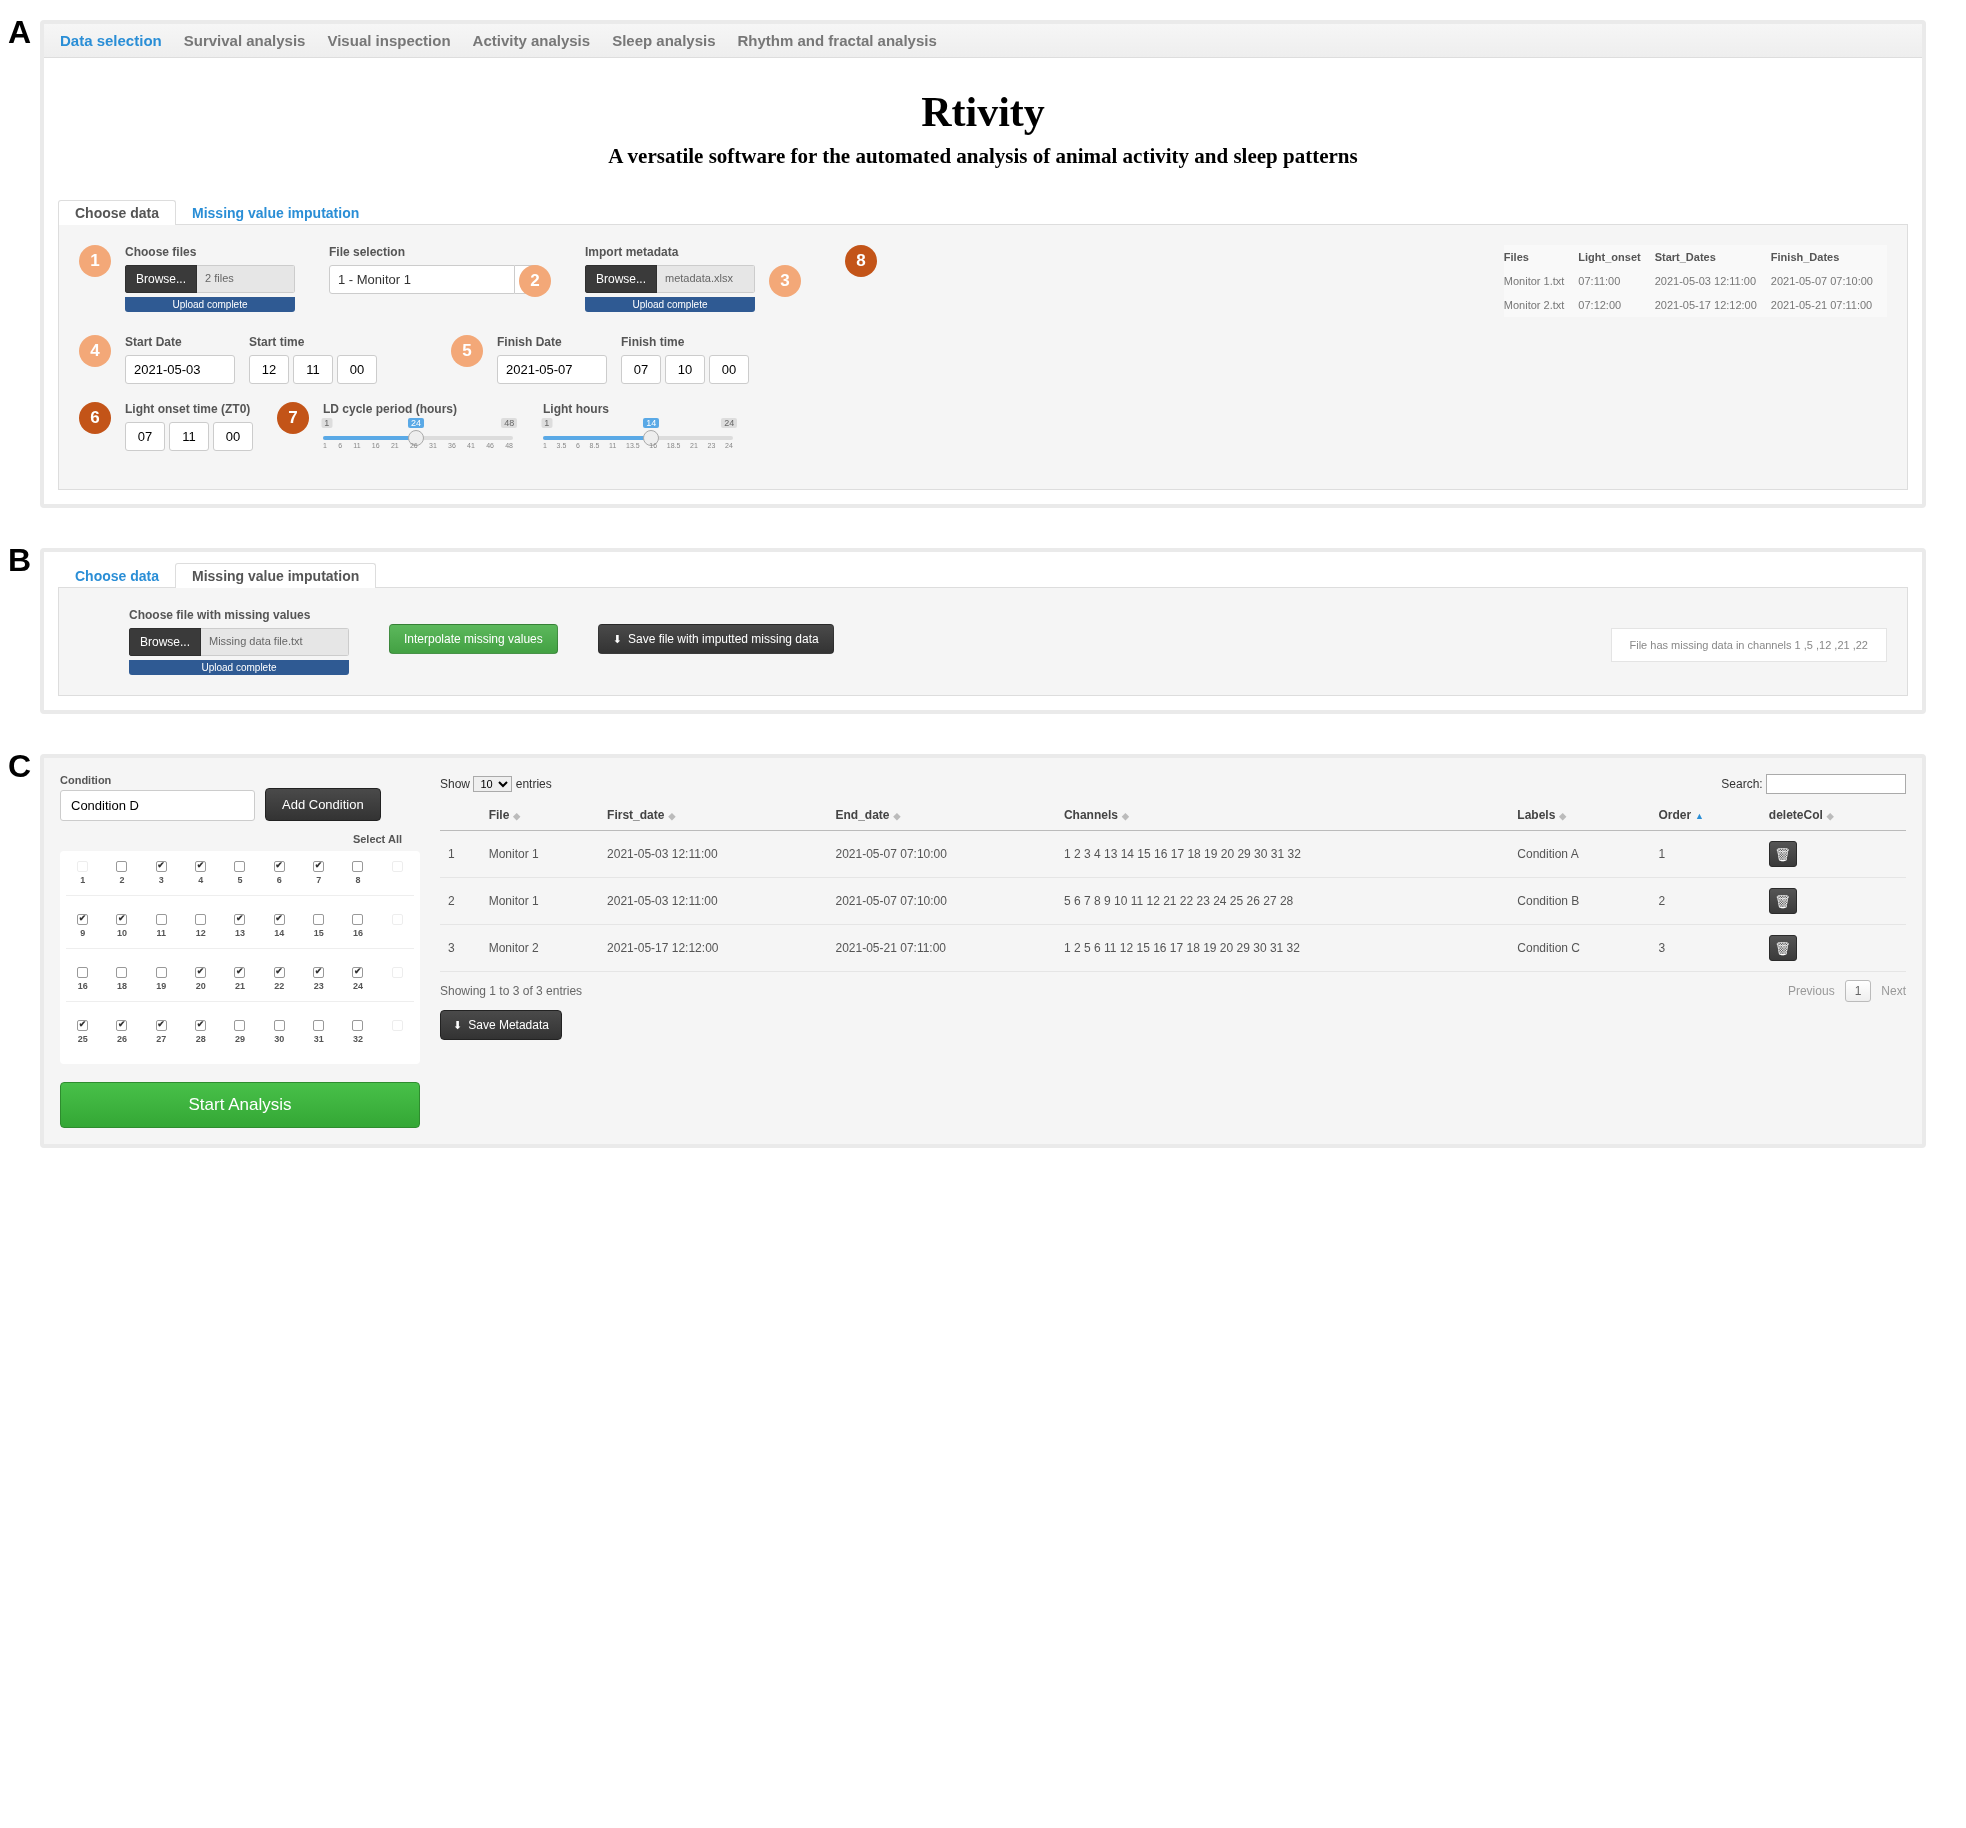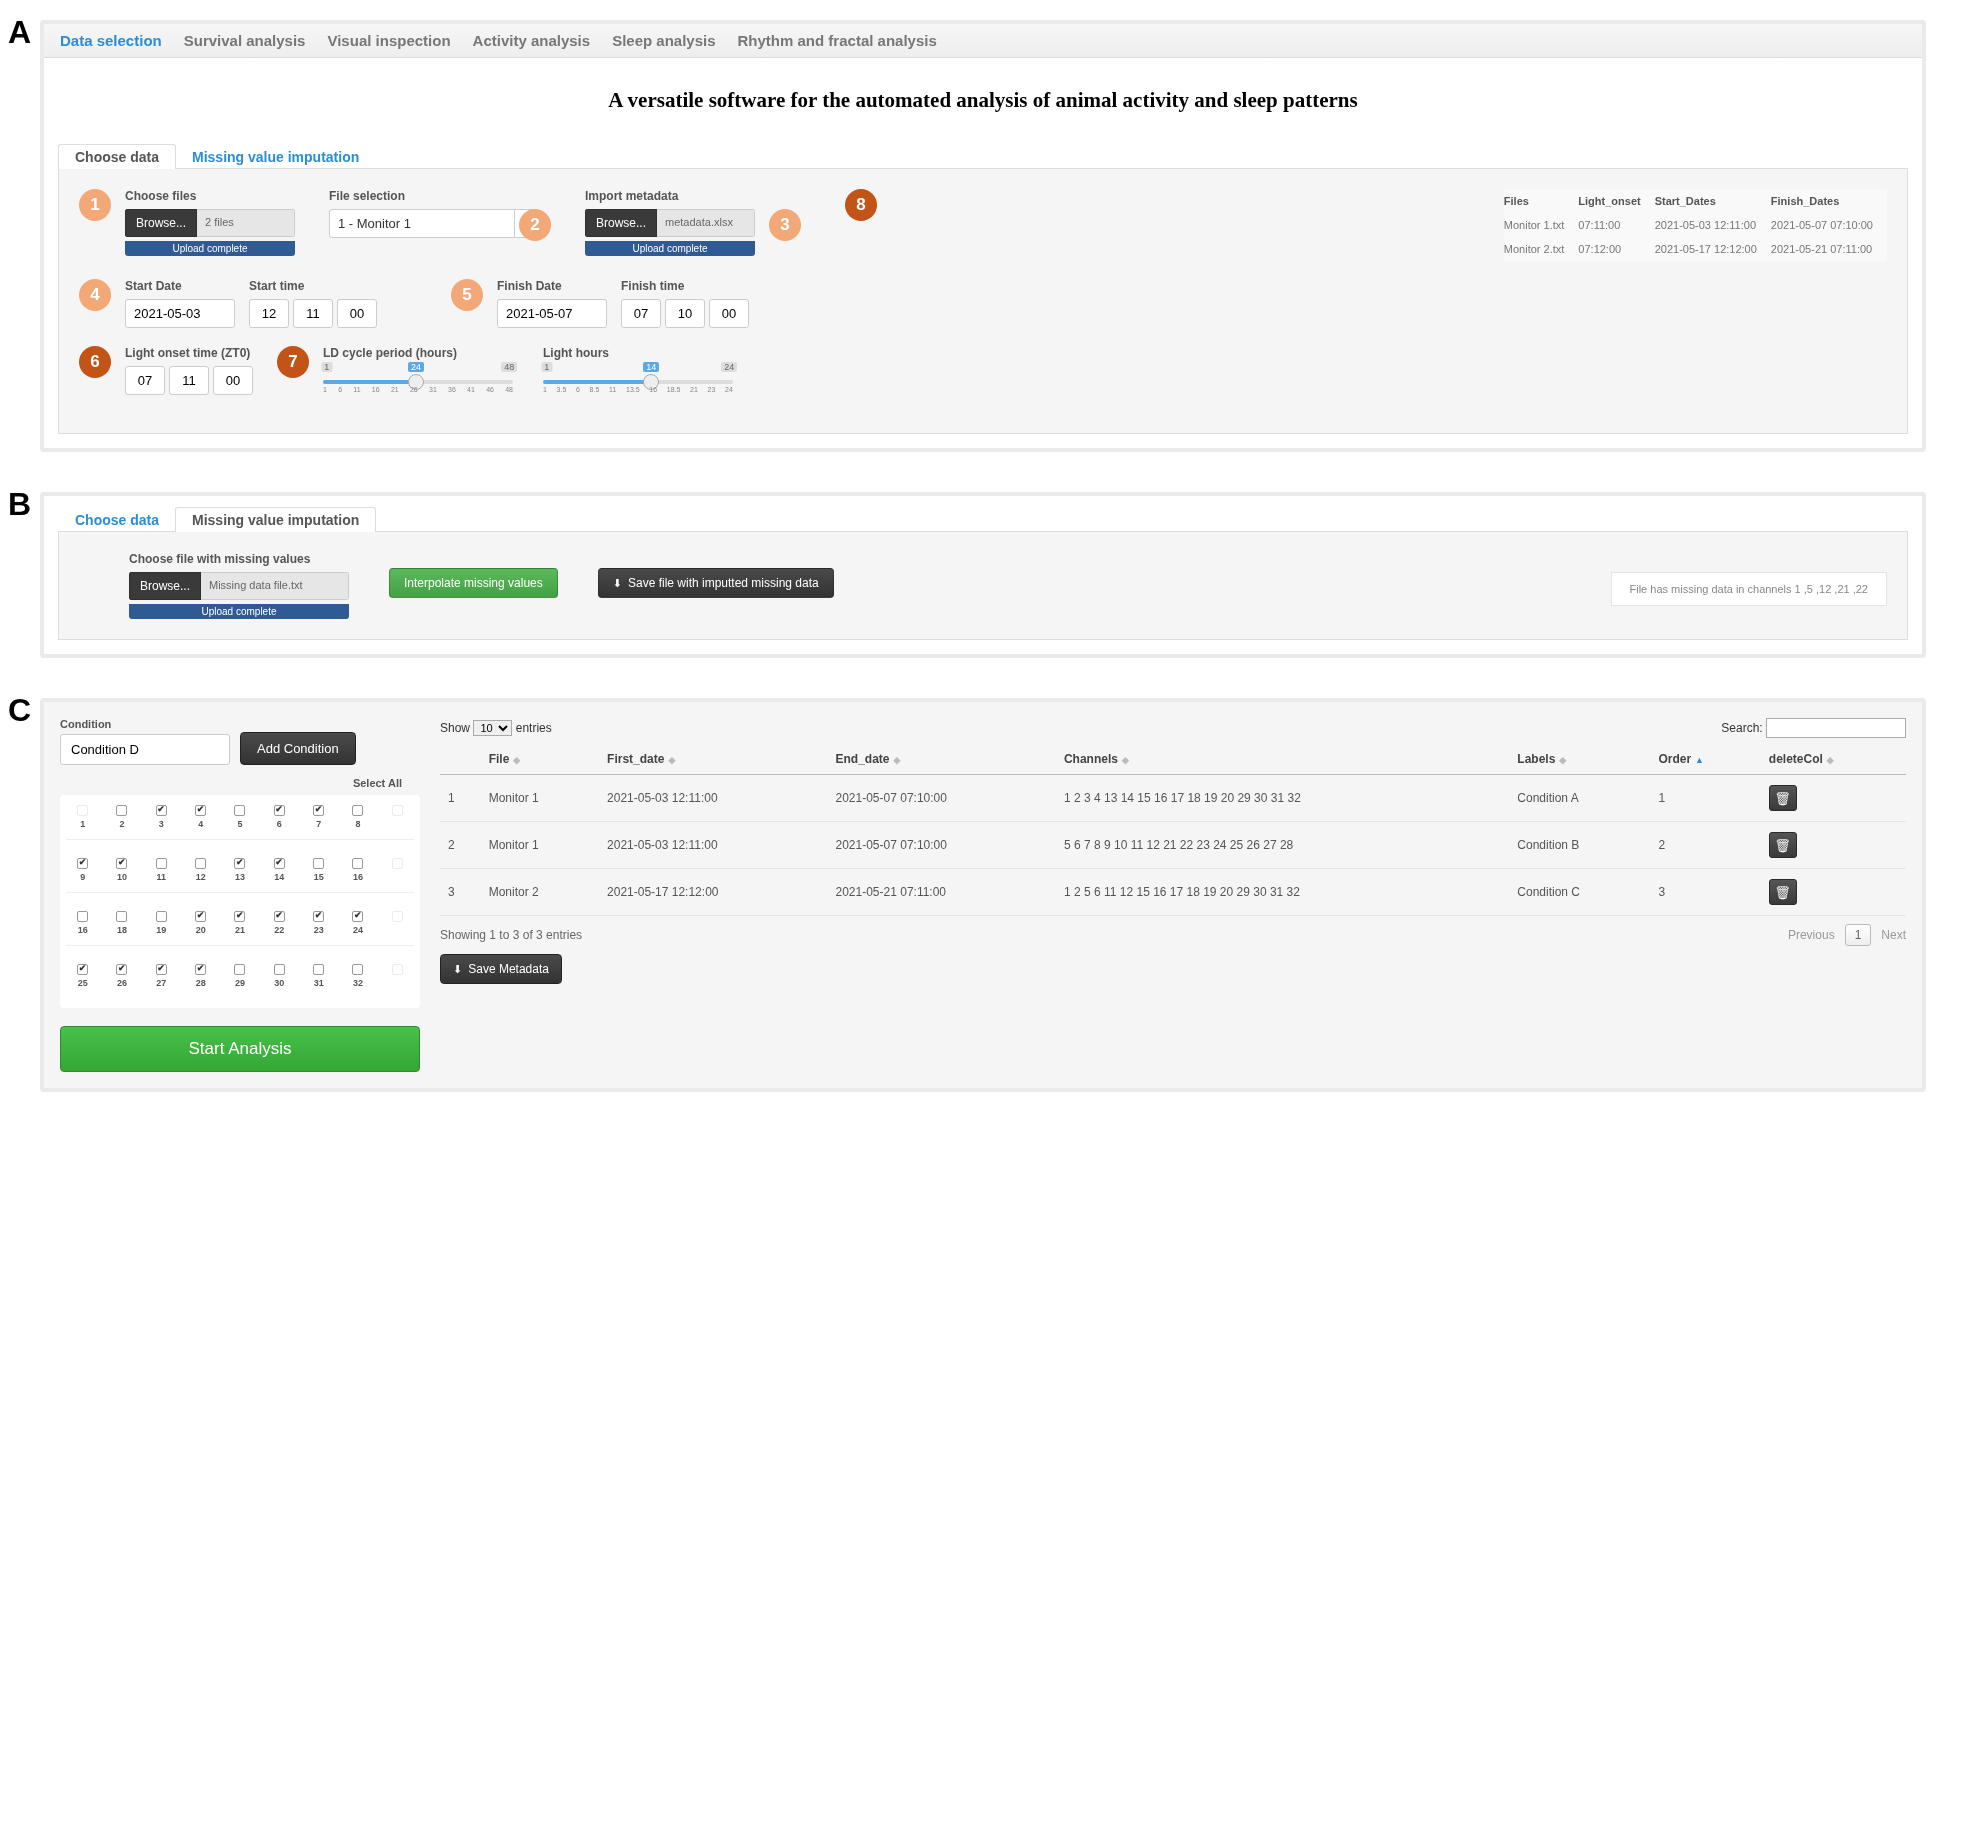--- a/index.html
+++ b/index.html
@@ -285,21 +285,21 @@
     padding: 16px;
     background: #f5f5f5;
   }
   .cond-panel {
     width: 360px;
     background: #f5f5f5;
   }
   .cond-row1 { display: flex; gap: 10px; align-items: flex-end; margin-bottom: 8px;}
   .cond-input {
     background: #fff; border: 1px solid #ccc; border-radius: 3px;
-    padding: 7px 10px; font-size: 13px; width: 170px;
+    padding: 7px 10px; font-size: 13px; width: 195px;
   }
   .add-cond-btn {
     background: linear-gradient(#4a4a4a,#333);
     border: 1px solid #222; color: #fff;
     padding: 8px 16px; border-radius: 4px; font-size: 13px; cursor: pointer;
   }
   .select-all {
     text-align: right; font-size: 11px; font-weight: 700;
     padding: 4px 18px 6px 0; color: #555;
   }
@@ -440,20 +440,21 @@
     <div class="nav-bar" id="nav-bar">
         <div class="nav-item active">Data selection</div>
         <div class="nav-item">Survival analysis</div>
         <div class="nav-item">Visual inspection</div>
         <div class="nav-item">Activity analysis</div>
         <div class="nav-item">Sleep analysis</div>
         <div class="nav-item">Rhythm and fractal analysis</div>
       </div>
 
     <div class="hero">
+      <h1>Rtivity</h1>
       <h2>A versatile software for the automated analysis of animal activity and sleep patterns</h2>
     </div>
 
     <div class="inner-tabs">
       <div class="inner-tab">Choose data</div>
       <div class="inner-tab inactive">Missing value imputation</div>
     </div>
 
     <div class="form-panel">
 

